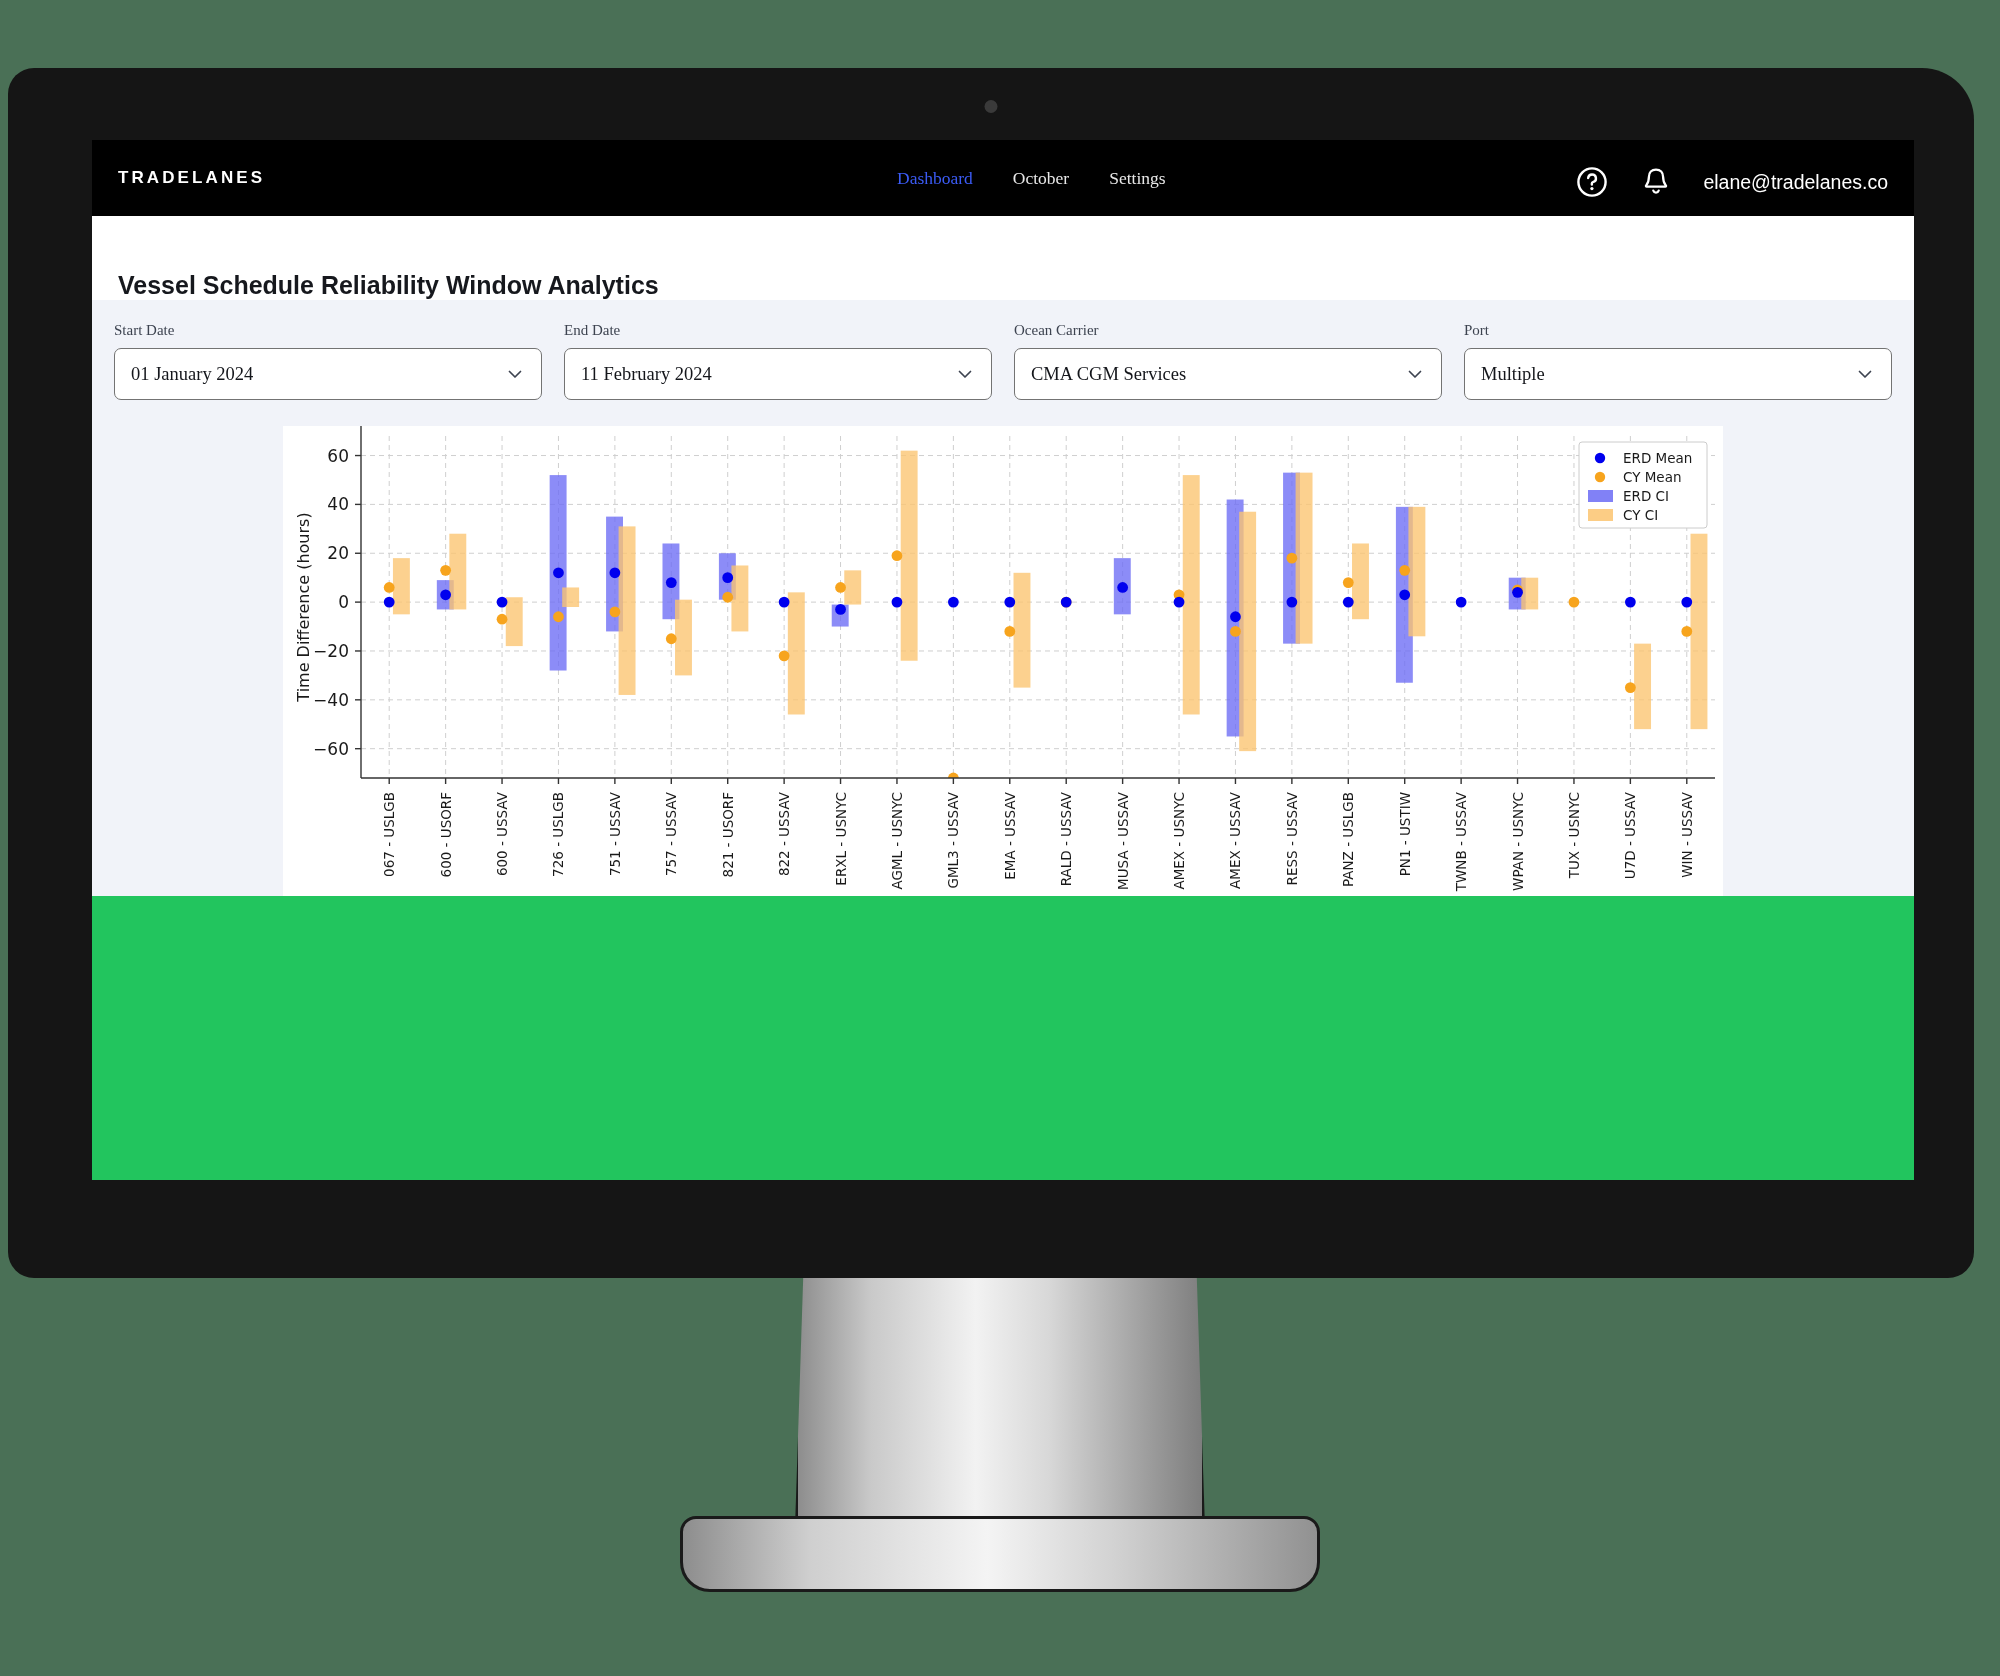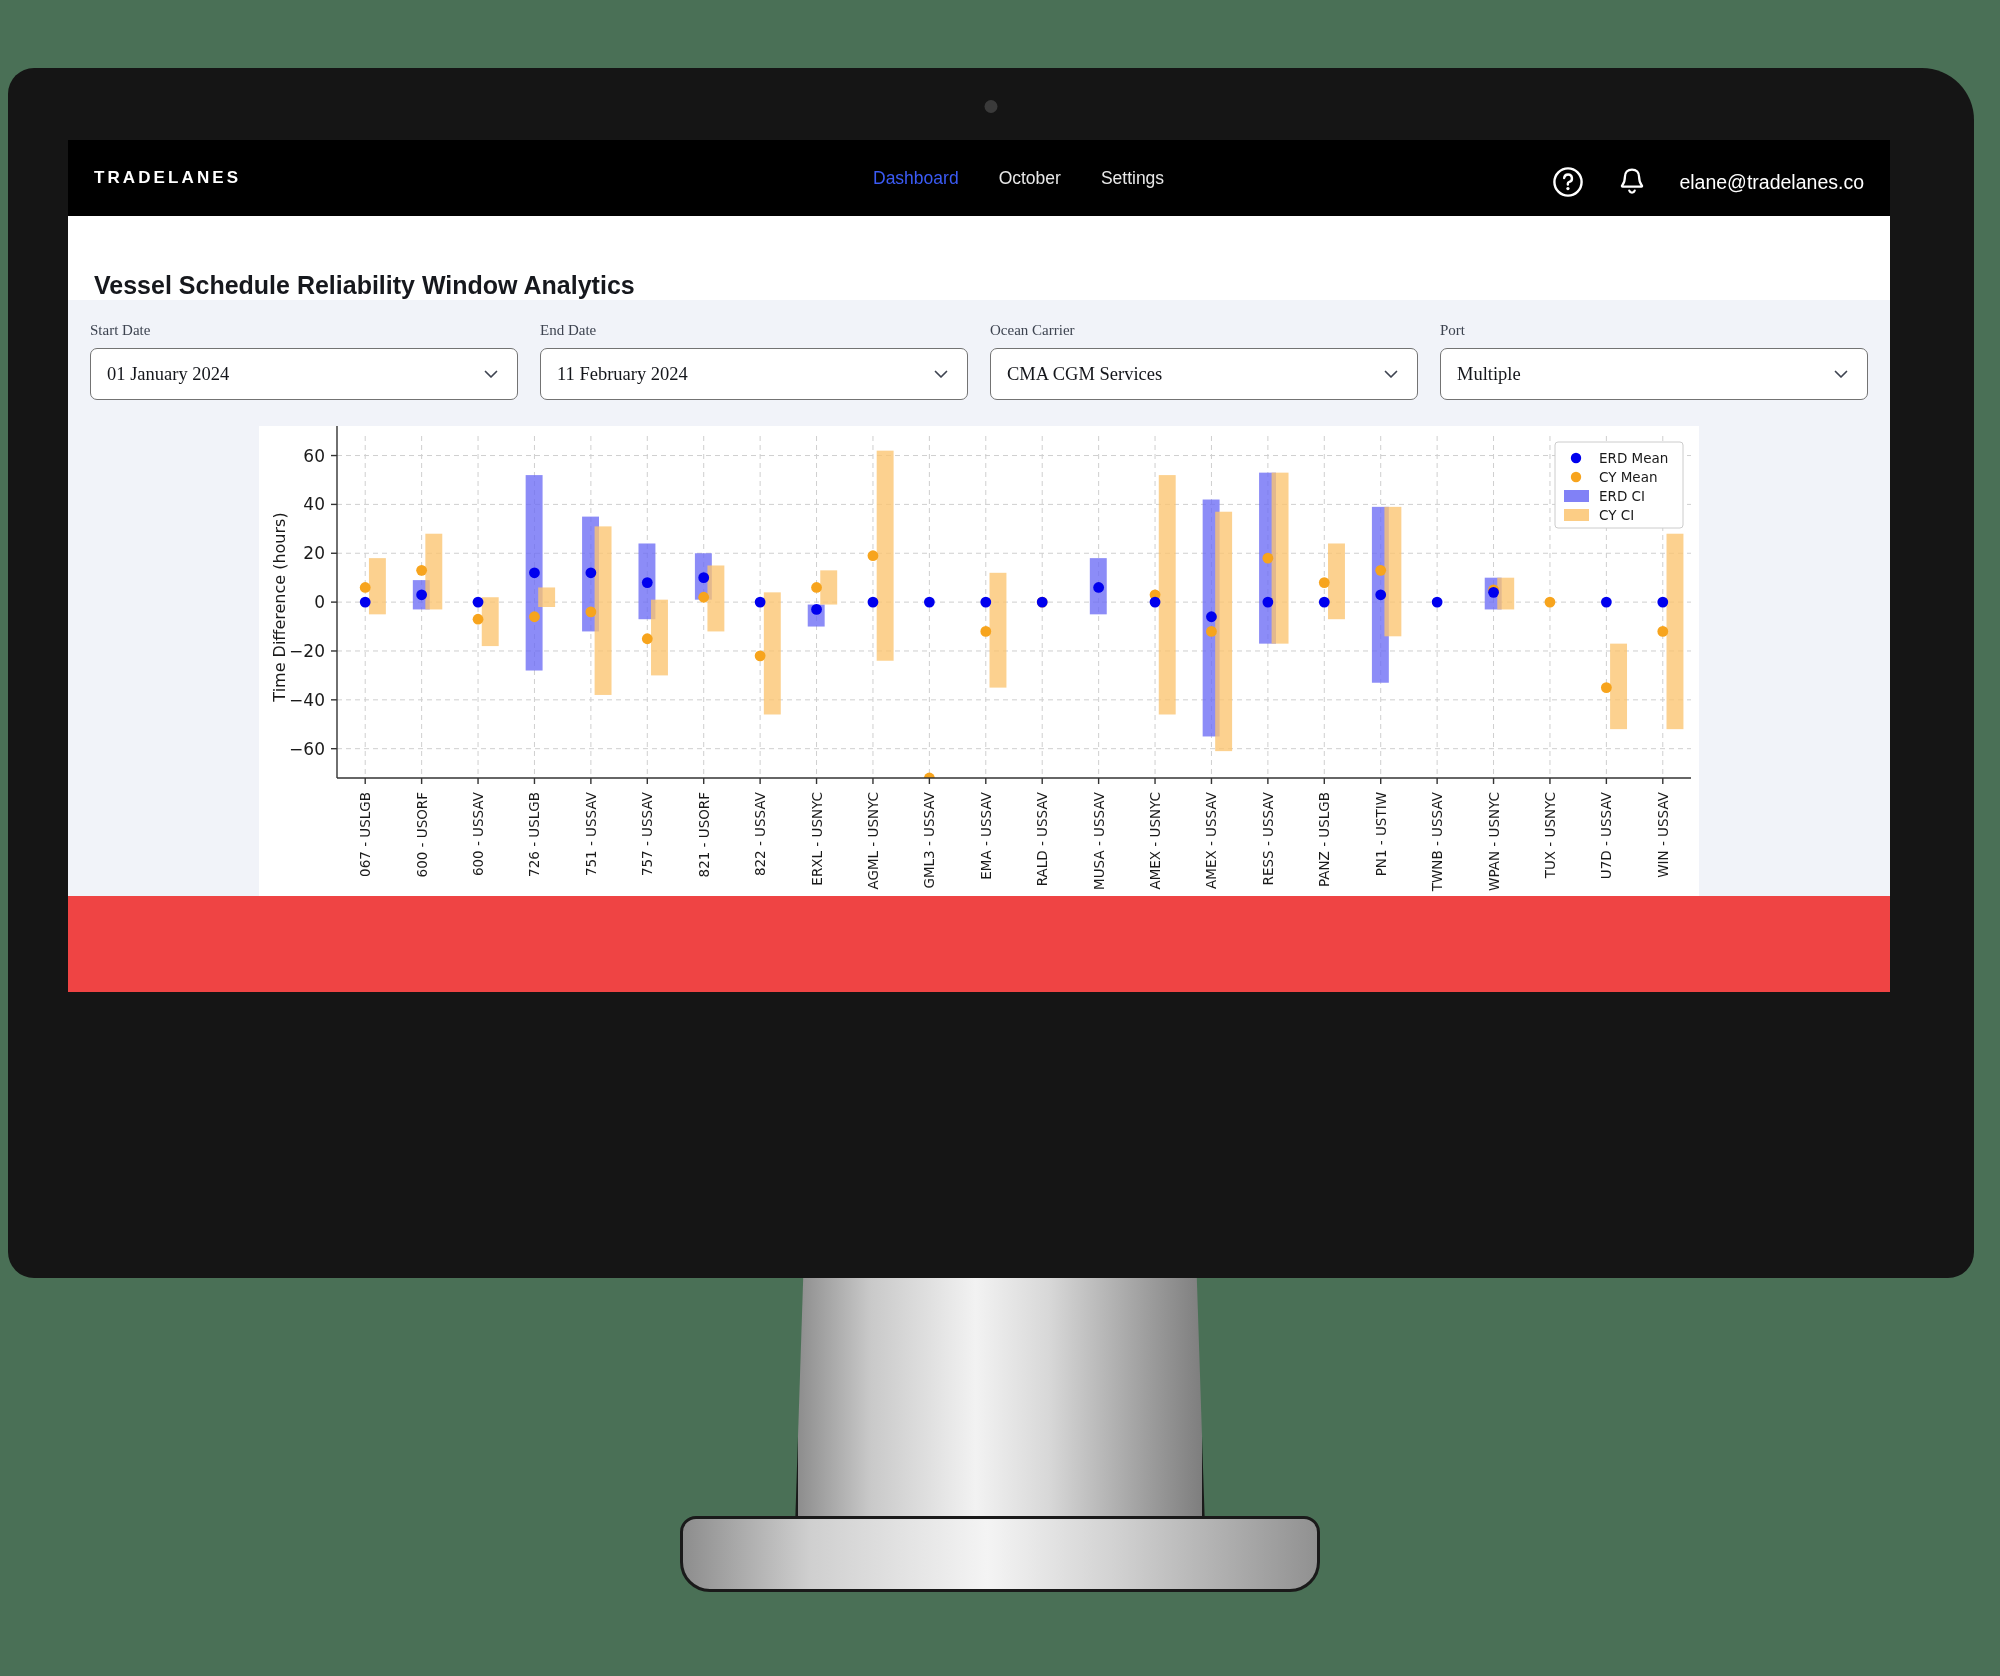--- a/index.html
+++ b/index.html
@@ -18,25 +18,25 @@
     position: absolute;
     left: 8px;
     top: 68px;
     width: 1966px;
     height: 1210px;
     background: #151515;
     border-radius: 26px 52px 26px 26px;
   }
   #monitor-bezel-inner {
     position: absolute;
-    left: 60px;
+    left: 84px;
     top: 72px;
     width: 1822px;
-    height: 852px;
-    background: #ef4444;
+    height: 1040px;
+    background: #22c55e;
     overflow: hidden;
   }
   #webcam-dot {
     position: absolute;
     left: 50%;
     top: 32px;
     transform: translateX(-50%);
     width: 13px;
     height: 13px;
     border-radius: 50%;
@@ -80,20 +80,21 @@
     font-size: 17px;
     font-weight: 700;
     letter-spacing: 3.1px;
   }
   #main-nav {
     position: absolute;
     left: 805px;
     display: flex;
     gap: 40px;
     align-items: flex-start;
+    font-family: Liberation Serif, serif;
   }
   .nav-link {
     font-size: 17.5px;
     color: #e8e8e8;
     cursor: pointer;
     white-space: nowrap;
   }
   .nav-link.active { color: #3b5bf5; }
 
   #header-right {

